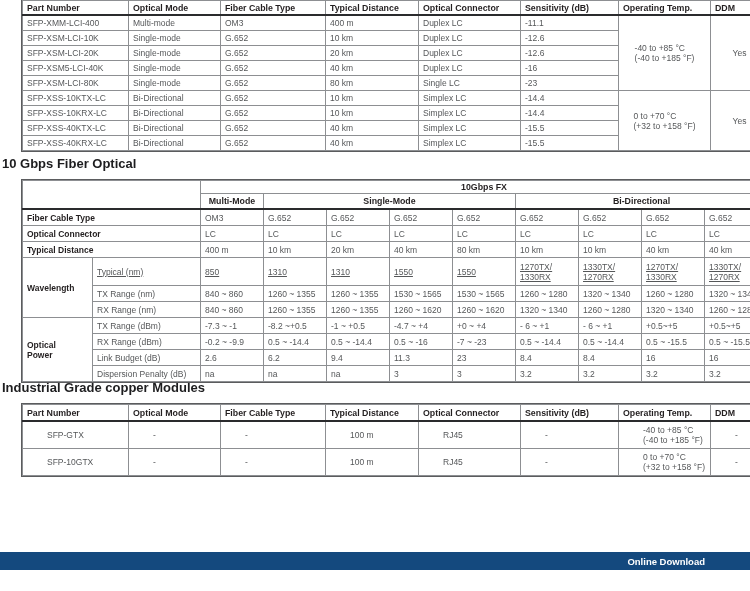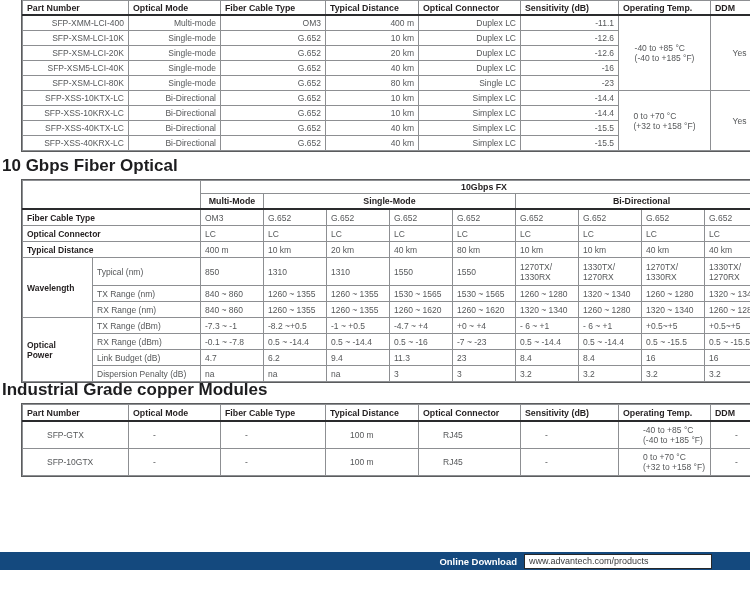--- a/index.html
+++ b/index.html
@@ -19,34 +19,34 @@
     text-align:left;overflow:hidden;white-space:nowrap;
   }
   table.t td{color:#555759;font-weight:normal;}
   table.t th{color:#231f20;font-weight:bold;font-size:8.8px;}
   .pre{white-space:pre-line !important;}
   .c{text-align:center !important;}
   .ib{display:inline-block;text-align:left;white-space:pre-line;}
   
   #table1{position:absolute;top:0;left:2px;}
   #table1 thead th{height:11px;border-bottom:2px solid #2a2b2d;}
-  #table1 tbody td{height:12px;text-align:right;}
+  #table1 tbody td{height:12px;}
   
   .section-heading{
-    position:absolute;left:2px;font-size:17px;font-weight:bold;color:#1d1d1f;
+    position:absolute;left:2px;font-size:13px;font-weight:bold;color:#1d1d1f;
   }
   #heading2{top:156px;}
   #heading3{top:380px;}
   
   #table2{position:absolute;top:180px;left:2px;}
   #table2 .h1 th{height:9px;text-align:center;}
   #table2 .h2 th{height:12px;text-align:center;border-bottom:2px solid #2a2b2d;}
   #table2 .empty{border-bottom:2px solid #2a2b2d;background:#fff;}
   #table2 td,#table2 th.rl{height:13px;}
-  #table2 tr.tall td{height:25px;}
+  #table2 tr.tall td{height:25px;text-decoration:underline;}
   #table2 th.rl,#table2 th.gl{font-size:8.5px;}
   #table2 th.gl{vertical-align:middle;}
   #table2 td.sl{color:#555759;}
   
   #table3{position:absolute;top:404px;left:2px;}
   #table3 thead th{height:13px;border-bottom:2px solid #2a2b2d;}
   #table3 tbody td{height:24px;padding-left:24px;}
   
   #footer{
     position:absolute;top:552px;left:0;width:750px;height:18px;background:#14497e;
@@ -281,33 +281,33 @@
       <td>-1 ~ +0.5</td>
       <td>-4.7 ~ +4</td>
       <td>+0 ~ +4</td>
       <td>- 6 ~ +1</td>
       <td>- 6 ~ +1</td>
       <td>+0.5~+5</td>
       <td>+0.5~+5</td>
     </tr>
     <tr>
       <td class="sl">RX Range (dBm)</td>
-      <td>-0.1 ~ -7.8</td>
+      <td>-0.2 ~ -9.9</td>
       <td>0.5 ~ -14.4</td>
       <td>0.5 ~ -14.4</td>
       <td>0.5 ~ -16</td>
       <td>-7 ~ -23</td>
       <td>0.5 ~ -14.4</td>
       <td>0.5 ~ -14.4</td>
       <td>0.5 ~ -15.5</td>
       <td>0.5 ~ -15.5</td>
     </tr>
     <tr>
       <td class="sl">Link Budget (dB)</td>
-      <td>4.7</td>
+      <td>2.6</td>
       <td>6.2</td>
       <td>9.4</td>
       <td>11.3</td>
       <td>23</td>
       <td>8.4</td>
       <td>8.4</td>
       <td>16</td>
       <td>16</td>
     </tr>
     <tr>
@@ -371,14 +371,13 @@
       <td>-</td>
       <td class="pre">0 to +70 °C
 (+32 to +158 °F)</td>
       <td>-</td>
     </tr>
   </tbody>
 </table>
 
 <div id="footer">
   <span class="fl">Online Download</span>
-  <span class="fu">www.advantech.com/products</span>
 </div>
 
 </body></html>

